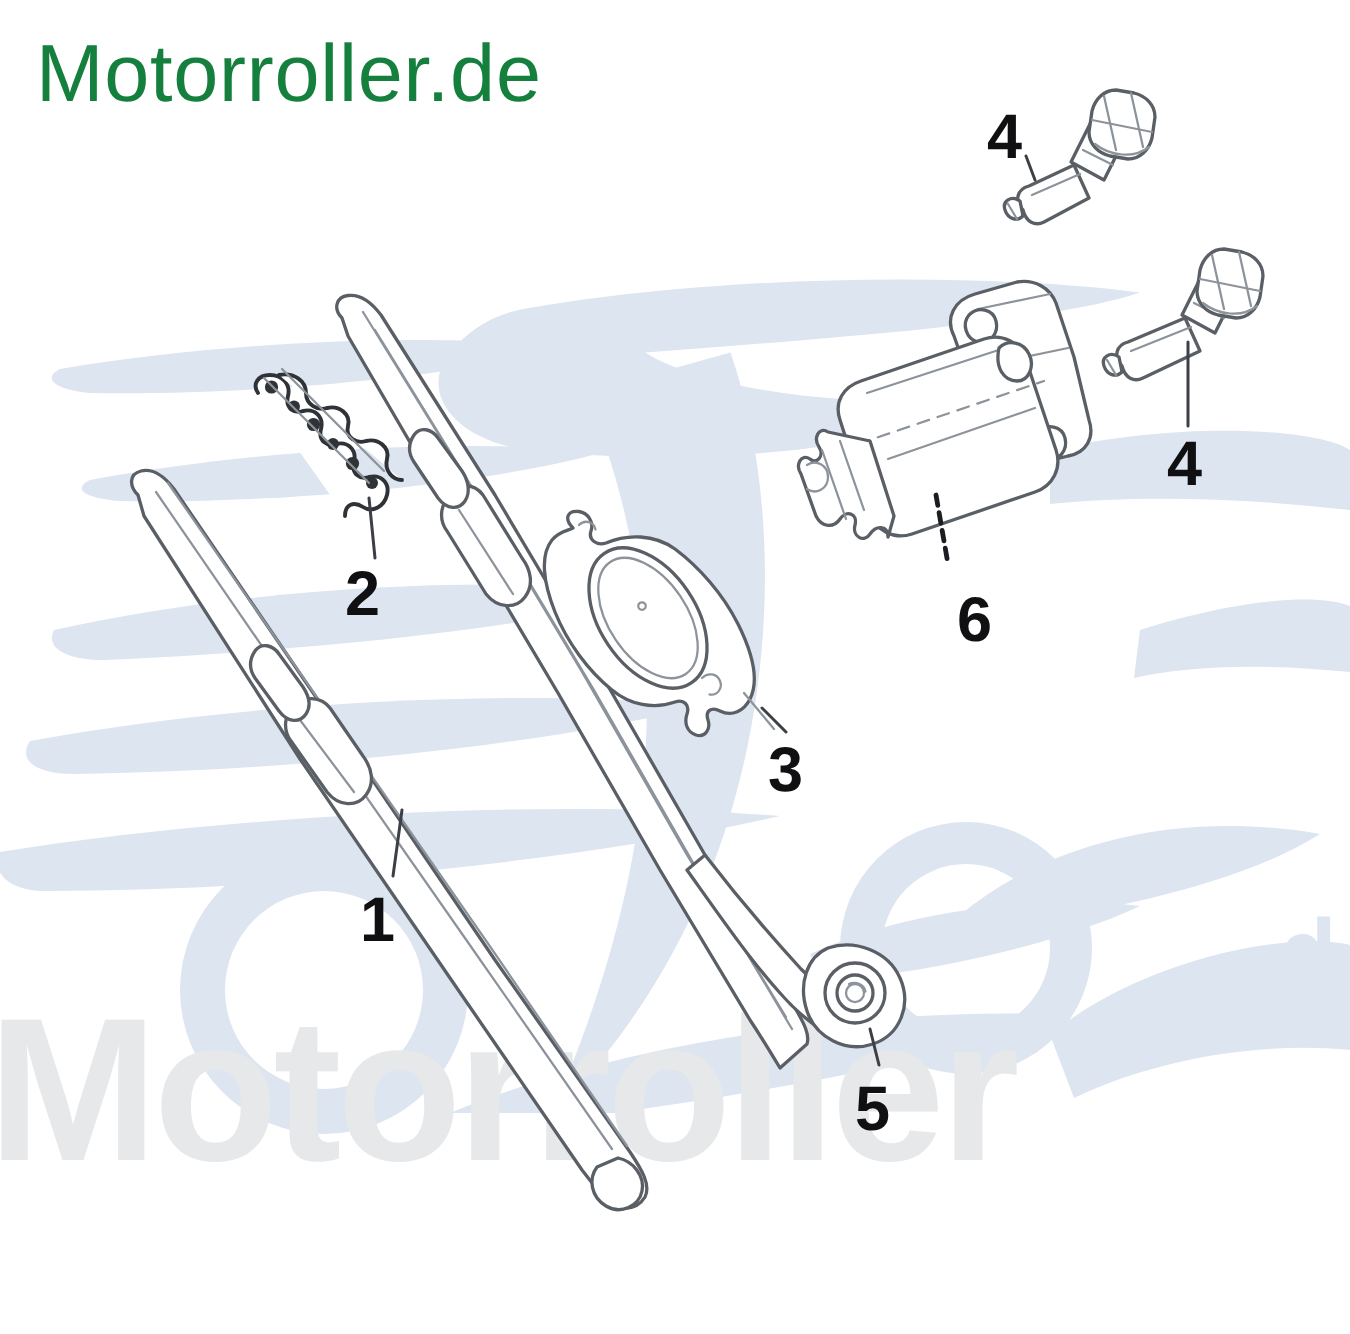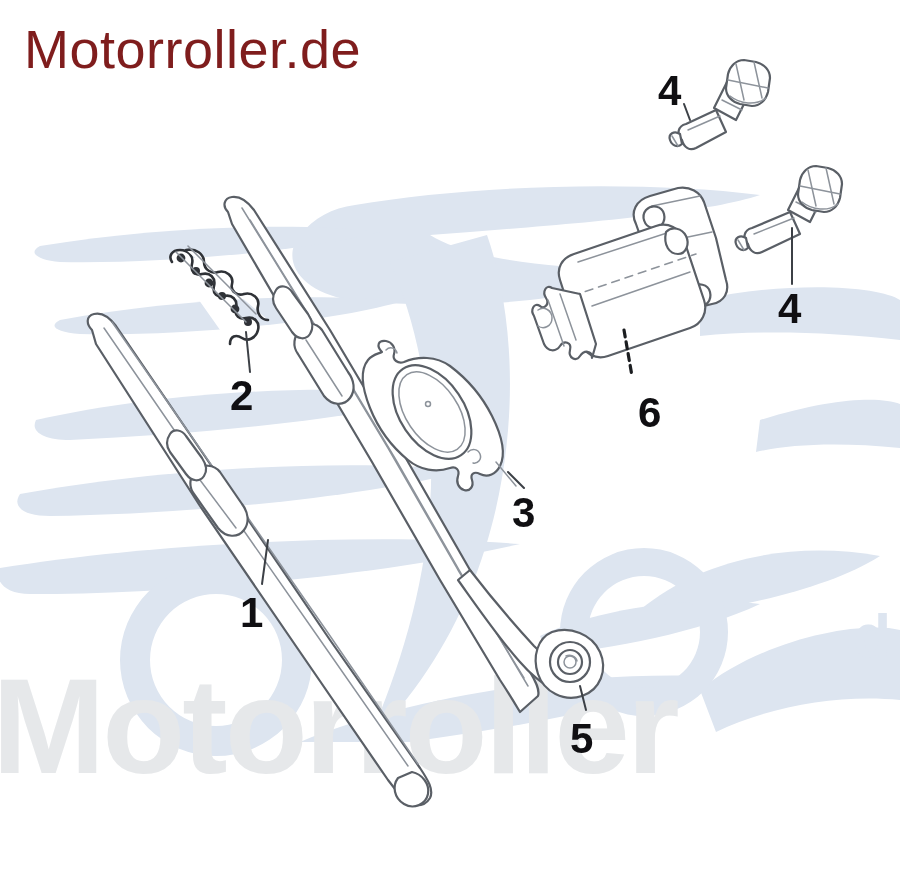--- a/index.html
+++ b/index.html
@@ -23,21 +23,21 @@
     width: 900px;
     height: 889px;
   }
   .wm-top {
     position: absolute;
     left: 24px;
     top: 18px;
     font-family: "Liberation Sans", sans-serif;
     font-size: 54px;
     font-weight: 400;
-    color: #7f1d1d;
+    color: #15803d;
     letter-spacing: 0.5px;
     white-space: nowrap;
     user-select: none;
   }
   .wm-bottom {
     position: absolute;
     left: -8px;
     top: 648px;
     font-family: "Liberation Sans", sans-serif;
     font-size: 136px;

